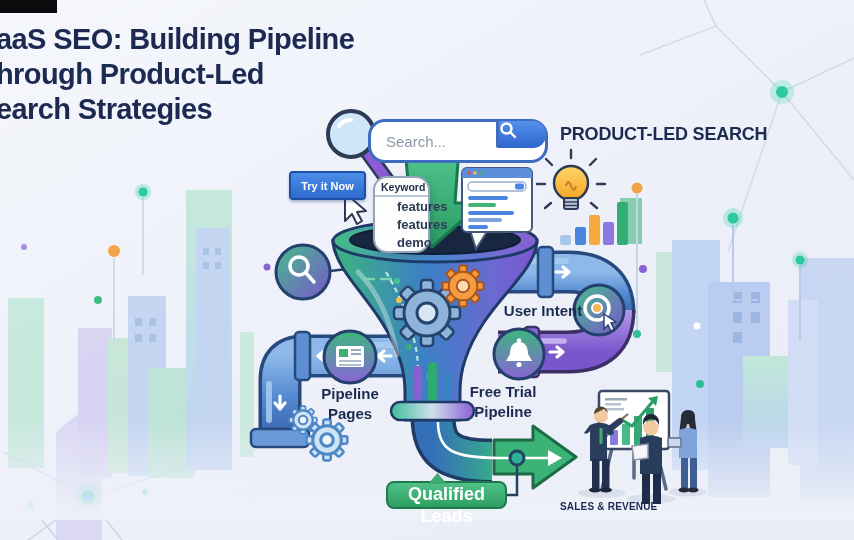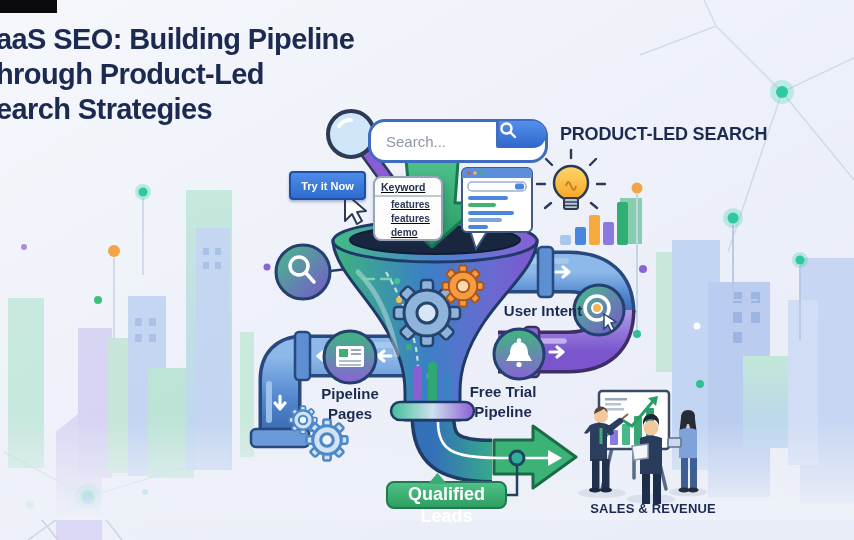--- a/index.html
+++ b/index.html
@@ -16,37 +16,37 @@
          font-size:15px;color:#8d97a6;}
   .search-input::placeholder{color:#8d97a6;opacity:1;}
   .search-btn{position:absolute;right:-1px;top:-1px;height:27px;width:50px;border:none;cursor:pointer;
          background:linear-gradient(180deg,#5590ec,#2e66cc);border-left:3px solid #3e6cc0;
          border-radius:2px 13px 13px 2px;display:flex;align-items:center;justify-content:center;}
   .plp-caption{position:absolute;left:516px;top:124px;width:210px;color:#1d2b50;
          font-size:18px;font-weight:800;letter-spacing:-0.2px;margin-left:44px;}
   .try-btn{position:absolute;left:289px;top:171px;width:77px;height:29px;border-radius:4px;cursor:pointer;
          background:linear-gradient(180deg,#4e8ce9,#2d6bcd);border:2px solid #1c4fa6;color:#fff;
          font-size:11px;font-weight:700;box-shadow:0 2px 3px rgba(30,60,120,.35);}
-  .dropdown{position:absolute;left:373px;top:176px;width:70px;background:#fdfdfe;border:2px solid #97a5bb;
-         border-radius:8px;box-shadow:2px 3px 6px rgba(40,60,100,.28);text-decoration:underline;}
+  .dropdown{position:absolute;left:373px;top:176px;width:57px;background:#fdfdfe;border:2px solid #97a5bb;
+         border-radius:14px;box-shadow:2px 3px 6px rgba(40,60,100,.28);}
   .dropdown .dd-header{padding:3px 6px 2px;font-size:10.5px;font-weight:800;color:#222f4e;
          border-bottom:2px solid #bcc7d6;}
-  .dropdown .dd-item{padding:2px 16px 1px;font-size:10px;font-weight:600;color:#2c3a55;cursor:pointer;}
+  .dropdown .dd-item{padding:2px 22px 1px;font-size:13px;font-weight:600;color:#2c3a55;cursor:pointer;}
   .lbl{position:absolute;color:#1c2a52;font-weight:800;font-size:15px;line-height:1.3;text-align:center;}
   .lbl-high{left:256px;top:288px;width:102px;}
   .lbl-user{left:498px;top:301px;width:90px;}
   .lbl-feature{left:313px;top:384px;width:74px;}
   .lbl-free{left:458px;top:382px;width:90px;}
   .q-pill{position:absolute;left:386px;top:481px;width:121px;height:28px;border-radius:8px;
          background:linear-gradient(180deg,#4fc287,#2f9e63);border:2.5px solid #1e7a4e;
          color:#fff;font-size:18px;font-weight:800;text-align:center;line-height:22px;}
   .q-pill .pointer{position:absolute;left:40px;top:-10px;width:19px;height:11px;background:#3bab72;
          clip-path:polygon(50% 0,0 100%,100% 100%);}
-  .sales-lbl{position:absolute;left:560px;top:501px;width:156px;text-align:right;color:#1c2a52;
-         font-size:13px;font-weight:800;letter-spacing:0.2px;}
+  .sales-lbl{position:absolute;left:560px;top:501px;width:156px;text-align:left;color:#1c2a52;
+         font-size:10px;font-weight:800;letter-spacing:0.2px;}
 </style>
 </head>
 <body>
 
 <div class="stage">
 
 <svg width="854" height="540" viewBox="0 0 854 540">
   <defs>
     <linearGradient id="funnelG" x1="0" y1="0" x2="1" y2="0">
       <stop offset="0" stop-color="#3db47e"></stop>

